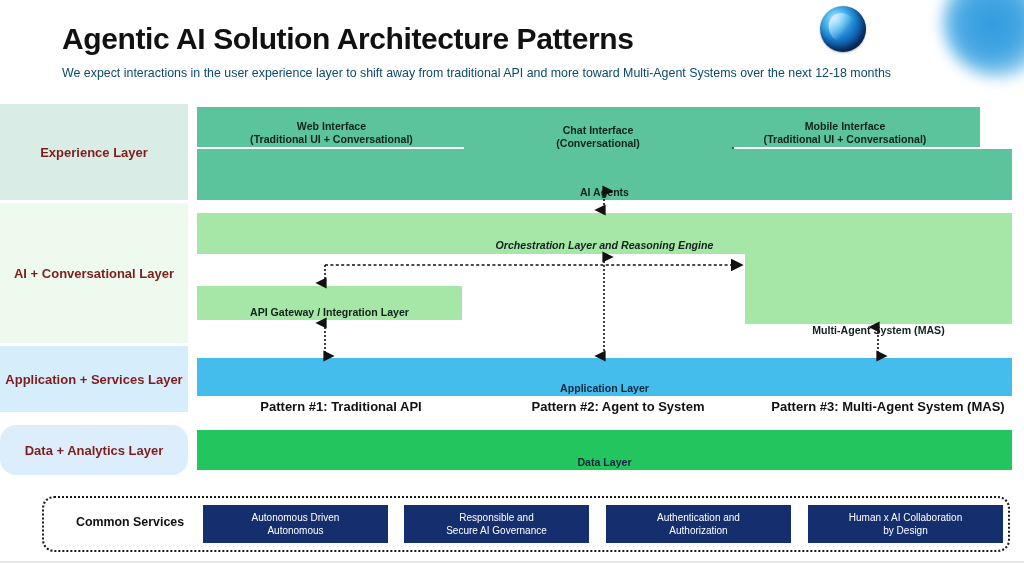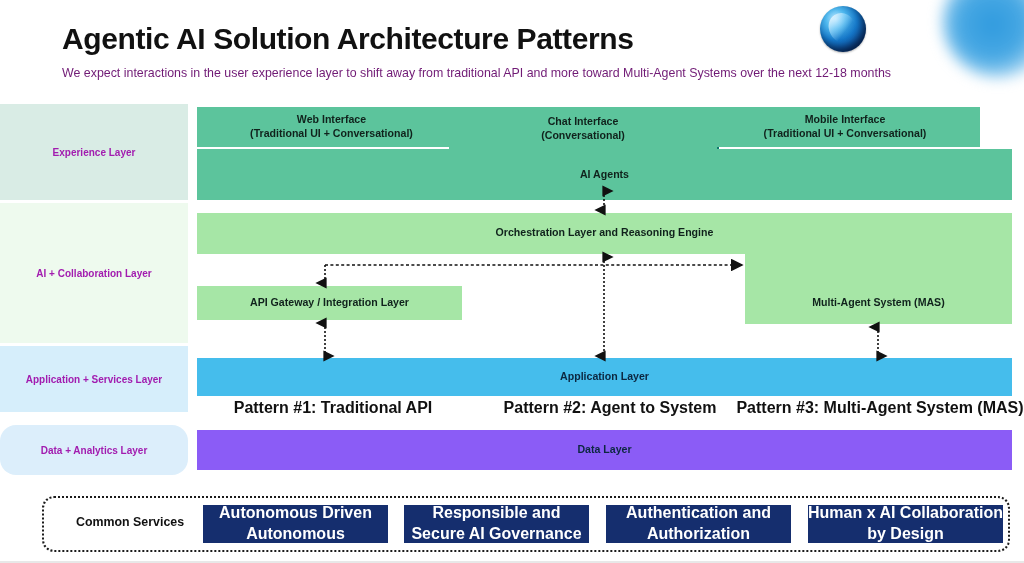--- a/index.html
+++ b/index.html
@@ -39,21 +39,21 @@
     letter-spacing: -0.4px;
     color: #111111;
     white-space: nowrap;
   }
   #page-subtitle {
     position: absolute;
     left: 50px;
     top: 66px;
     font-size: 12.4px;
     font-weight: 500;
-    color: #701a75;
+    color: #0c4a6e;
     white-space: nowrap;
   }
 
   .logo-orb {
     position: absolute;
     border-radius: 50%;
   }
   #brand-logo {
     left: 808px;
     top: 6px;
@@ -84,58 +84,59 @@
   
   .layer-band {
     position: absolute;
     left: 0;
     width: 188px;
     display: flex;
     align-items: center;
     justify-content: center;
   }
   .layer-band-label {
-    font-size: 10px;
-    font-weight: bold;
-    color: #a21caf;
+    font-size: 13px;
+    font-weight: bold;
+    color: #7f1d1d;
     text-align: center;
     white-space: nowrap;
   }
 
   
   .box {
     position: absolute;
     display: flex;
-    align-items: center;
+    align-items: flex-end;
     justify-content: center;
     text-align: center;
     box-sizing: border-box;
   }
   .box-label {
     font-size: 10.6px;
     font-weight: bold;
     color: #10221c;
     line-height: 1.28;
   }
   .box-label .sub { display: block; }
 
   .teal { background: #5cc49c; }
   .lightgreen { background: #a6e6a6; }
   .cyan { background: #45bdec; }
-  .blue { background: #8b5cf6; }
+  .blue { background: #22c55e; }
   .cyan .box-label, .blue .box-label { color: #0c2740; }
 
   
   .pattern-caption {
     position: absolute;
-    font-size: 16px;
+    font-size: 13px;
     font-weight: bold;
     color: #111111;
     white-space: nowrap;
     text-align: center;
+    margin-left: 8px;
   }
 
   
   .arrow-svg {
     position: absolute;
     overflow: visible;
   }
 
   
   #common-services-panel {
@@ -166,22 +167,22 @@
     height: 38px;
     background: #152e6e;
     display: flex;
     align-items: center;
     justify-content: center;
     text-align: center;
     box-sizing: border-box;
   }
   .cs-box .box-label {
     color: #ffffff;
-    font-size: 16px;
-    font-weight: bold;
+    font-size: 10px;
+    font-weight: normal;
     line-height: 1.3;
   }
 
   
   #bottom-edge {
     position: absolute;
     left: 0;
     top: 561px;
     width: 1024px;
     height: 2px;
@@ -198,58 +199,58 @@
     <div id="page-subtitle">We expect interactions in the user experience layer to shift away from traditional API and more toward Multi-Agent Systems over the next 12-18 months</div>
     <div class="logo-orb" id="brand-logo"></div>
     <div class="logo-orb" id="secondary-orb"></div>
   </div>
 
   <div class="layer-band" style="top:104px; height:96px; background:#d9ece5;">
     <span class="layer-band-label">Experience Layer</span>
   </div>
 
   <div class="layer-band" style="top:203px; height:140px; background:#eefaee;">
-    <span class="layer-band-label">AI + Collaboration Layer</span>
+    <span class="layer-band-label">AI + Conversational Layer</span>
   </div>
 
   <div class="layer-band" style="top:346px; height:66px; background:#d6eefb;">
     <span class="layer-band-label">Application + Services Layer</span>
   </div>
 
   <div class="layer-band" style="top:425px; height:50px; background:#dceefb;border-radius:16px;">
     <span class="layer-band-label">Data + Analytics Layer</span>
   </div>
 
   <div class="box teal" style="left:197px; top:107px; width:271px; height:40px; border-right:2px solid #ffffff;">
     <div class="box-label">
       <span>Web Interface</span>
       <span class="sub">(Traditional UI + Conversational)</span>
     </div>
   </div>
 
-  <div class="box teal" style="left:449px; top:107px; width:270px; height:44px; border-right:2px solid #0f766e;">
+  <div class="box teal" style="left:464px; top:107px; width:270px; height:44px; border-right:2px solid #0f766e;">
     <div class="box-label">
       <span>Chat Interface</span>
       <span class="sub">(Conversational)</span>
     </div>
   </div>
 
   <div class="box teal" style="left:710px; top:107px; width:270px; height:40px;">
     <div class="box-label">
       <span>Mobile Interface</span>
       <span class="sub">(Traditional UI + Conversational)</span>
     </div>
   </div>
 
   <div class="box teal" style="left:197px; top:149px; width:815px; height:51px;">
     <div class="box-label">AI Agents</div>
   </div>
 
   <div class="box lightgreen" style="left:197px; top:213px; width:815px; height:41px;">
-    <div class="box-label" style="position:relative; top:-1px;">Orchestration Layer and Reasoning Engine</div>
+    <div class="box-label" style="position:relative; top:-1px;font-style:italic;">Orchestration Layer and Reasoning Engine</div>
   </div>
 
   <div class="box lightgreen" style="left:745px; top:254px; width:267px; height:70px;">
     <div class="box-label" style="position:relative; top:14px;">Multi-Agent System (MAS)</div>
   </div>
 
   <div class="box lightgreen" style="left:197px; top:286px; width:265px; height:34px;">
     <div class="box-label">API Gateway / Integration Layer</div>
   </div>
 

